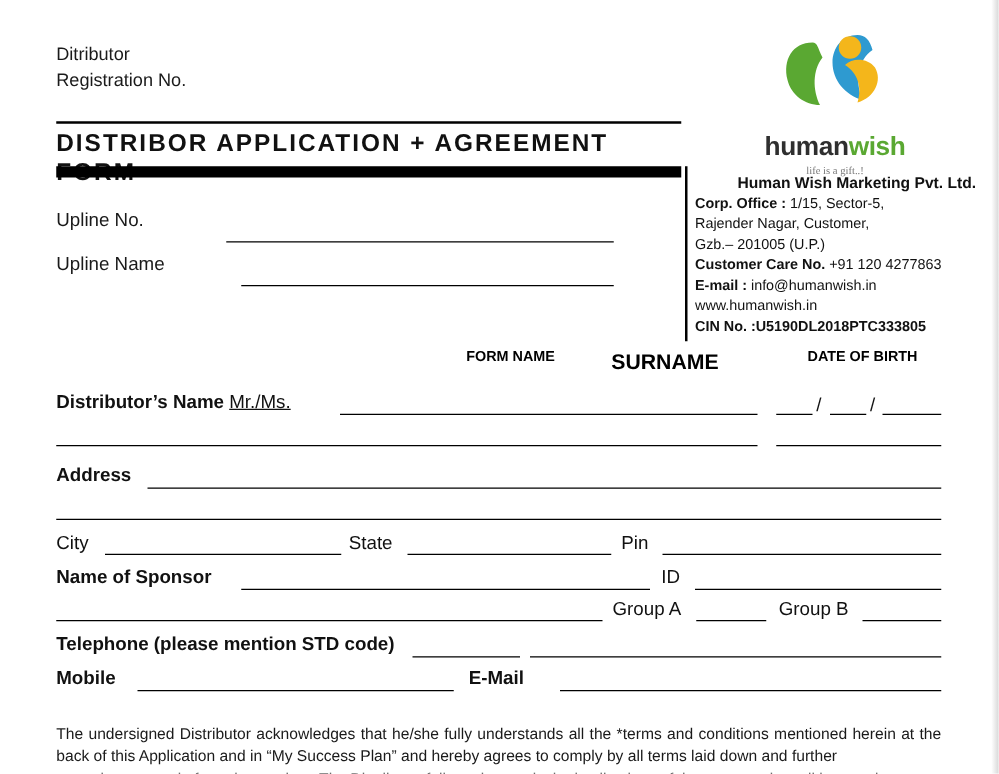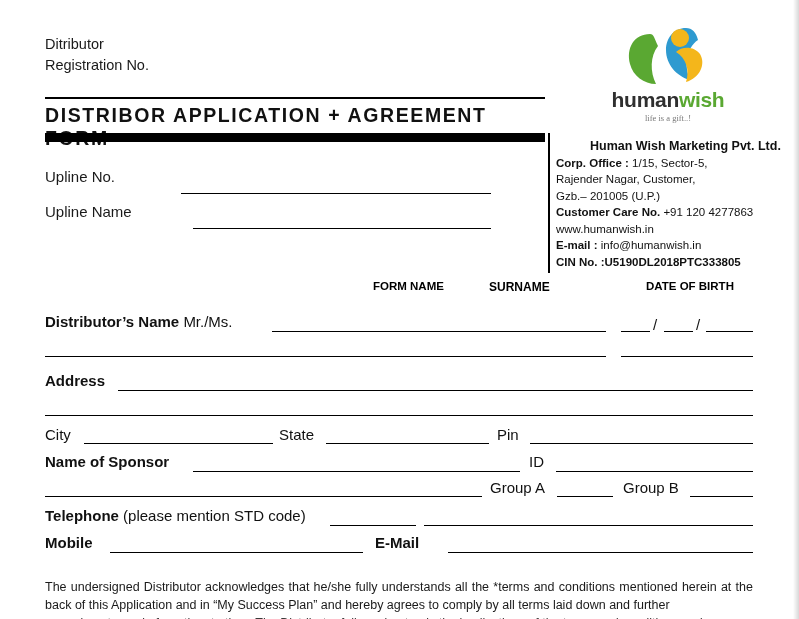--- a/index.html
+++ b/index.html
@@ -49,21 +49,21 @@
   .logo-mark {
     position: relative;
     width: 96px; height: 62px;
     margin: 0 auto;
   }
   .logo-text {
     text-align: center;
     font-size: 21px;
     font-weight: bold;
     letter-spacing: -0.3px;
-    margin-top: 0;
+    margin-top: 18px;
   }
   .logo-text .hu { color: #2f2f2f; }
   .logo-text .wi { color: #5aa832; }
   .logo-tag {
     text-align: center;
     font-size: 8.5px;
     color: #777;
     font-family: "Liberation Serif", serif;
     margin-top: 1px;
   }
@@ -136,21 +136,21 @@
 
   
   .fill-notice {
     position: absolute;
     left: 45px; top: 280px;
     font-size: 11.5px;
     font-weight: bold;
     letter-spacing: 0.1px;
   }
   .col-first { position: absolute; left: 373px; top: 280px; font-size: 11.5px; font-weight: bold; }
-  .col-surname { position: absolute; left: 489px; top: 280px; font-size: 12px; font-weight: bold; }
+  .col-surname { position: absolute; left: 489px; top: 280px; font-size: 17px; font-weight: bold; }
   .col-dob { position: absolute; left: 646px; top: 280px; font-size: 11.5px; font-weight: bold; }
 
   
   .fld { position: absolute; font-size: 15px; color: #111; }
   .fld .lb { font-weight: bold; }
   .line { position: absolute; height: 1px; background: #000; }
 
   .disclaimer {
     position: absolute;
     left: 45px; top: 578px;
@@ -213,37 +213,37 @@
     <div>
       <span class="b">Corp. Office :</span>
       <span>1/15, Sector-5,</span>
     </div>
     <div>Rajender Nagar, Customer,</div>
     <div>Gzb.– 201005 (U.P.)</div>
     <div>
       <span class="b">Customer Care No.</span>
       <span>+91 120 4277863</span>
     </div>
-    <div>www.humanwish.in</div>
     <div>
       <span class="b">E-mail :</span>
       <span>info@humanwish.in</span>
     </div>
+    <div>www.humanwish.in</div>
     <div>
       <span class="b">CIN No. :</span><span class="b">U5190DL2018PTC333805</span>
     </div>
   </div>
 
   <div class="col-first">FORM NAME</div>
   <div class="col-surname">SURNAME</div>
   <div class="col-dob">DATE OF BIRTH</div>
 
   <div class="fld" style="left:45px; top:313px;">
     <span class="lb">Distributor’s Name</span>
-    <span style="font-weight:normal;">Mr./Ms.</span>
+    <span style="font-weight:normal;text-decoration:underline;">Mr./Ms.</span>
   </div>
   <div class="line" style="left:272px; top:331px; width:334px;"></div>
   <div class="line" style="left:621px; top:331px; width:29px;"></div>
   <div class="fld" style="left:653px; top:316px;">/</div>
   <div class="line" style="left:664px; top:331px; width:29px;"></div>
   <div class="fld" style="left:696px; top:316px;">/</div>
   <div class="line" style="left:706px; top:331px; width:47px;"></div>
 
   <div class="line" style="left:45px; top:356px; width:561px;"></div>
   <div class="line" style="left:621px; top:356px; width:132px;"></div>
@@ -269,21 +269,21 @@
   <div class="line" style="left:556px; top:471px; width:197px;"></div>
 
   <div class="line" style="left:45px; top:496px; width:437px;"></div>
   <div class="fld" style="left:490px; top:479px;">Group A</div>
   <div class="line" style="left:557px; top:496px; width:56px;"></div>
   <div class="fld" style="left:623px; top:479px;">Group B</div>
   <div class="line" style="left:690px; top:496px; width:63px;"></div>
 
   <div class="fld" style="left:45px; top:507px;">
     <span class="lb">Telephone</span>
-    <span style="font-weight:normal;">(please mention STD code)</span>
+    <span style="font-weight:bold;">(please mention STD code)</span>
   </div>
   <div class="line" style="left:330px; top:525px; width:86px;"></div>
   <div class="line" style="left:424px; top:525px; width:329px;"></div>
 
   <div class="fld" style="left:45px; top:534px;">
     <span class="lb">Mobile</span>
   </div>
   <div class="line" style="left:110px; top:552px; width:253px;"></div>
   <div class="fld" style="left:375px; top:534px;">
     <span class="lb">E-Mail</span>

